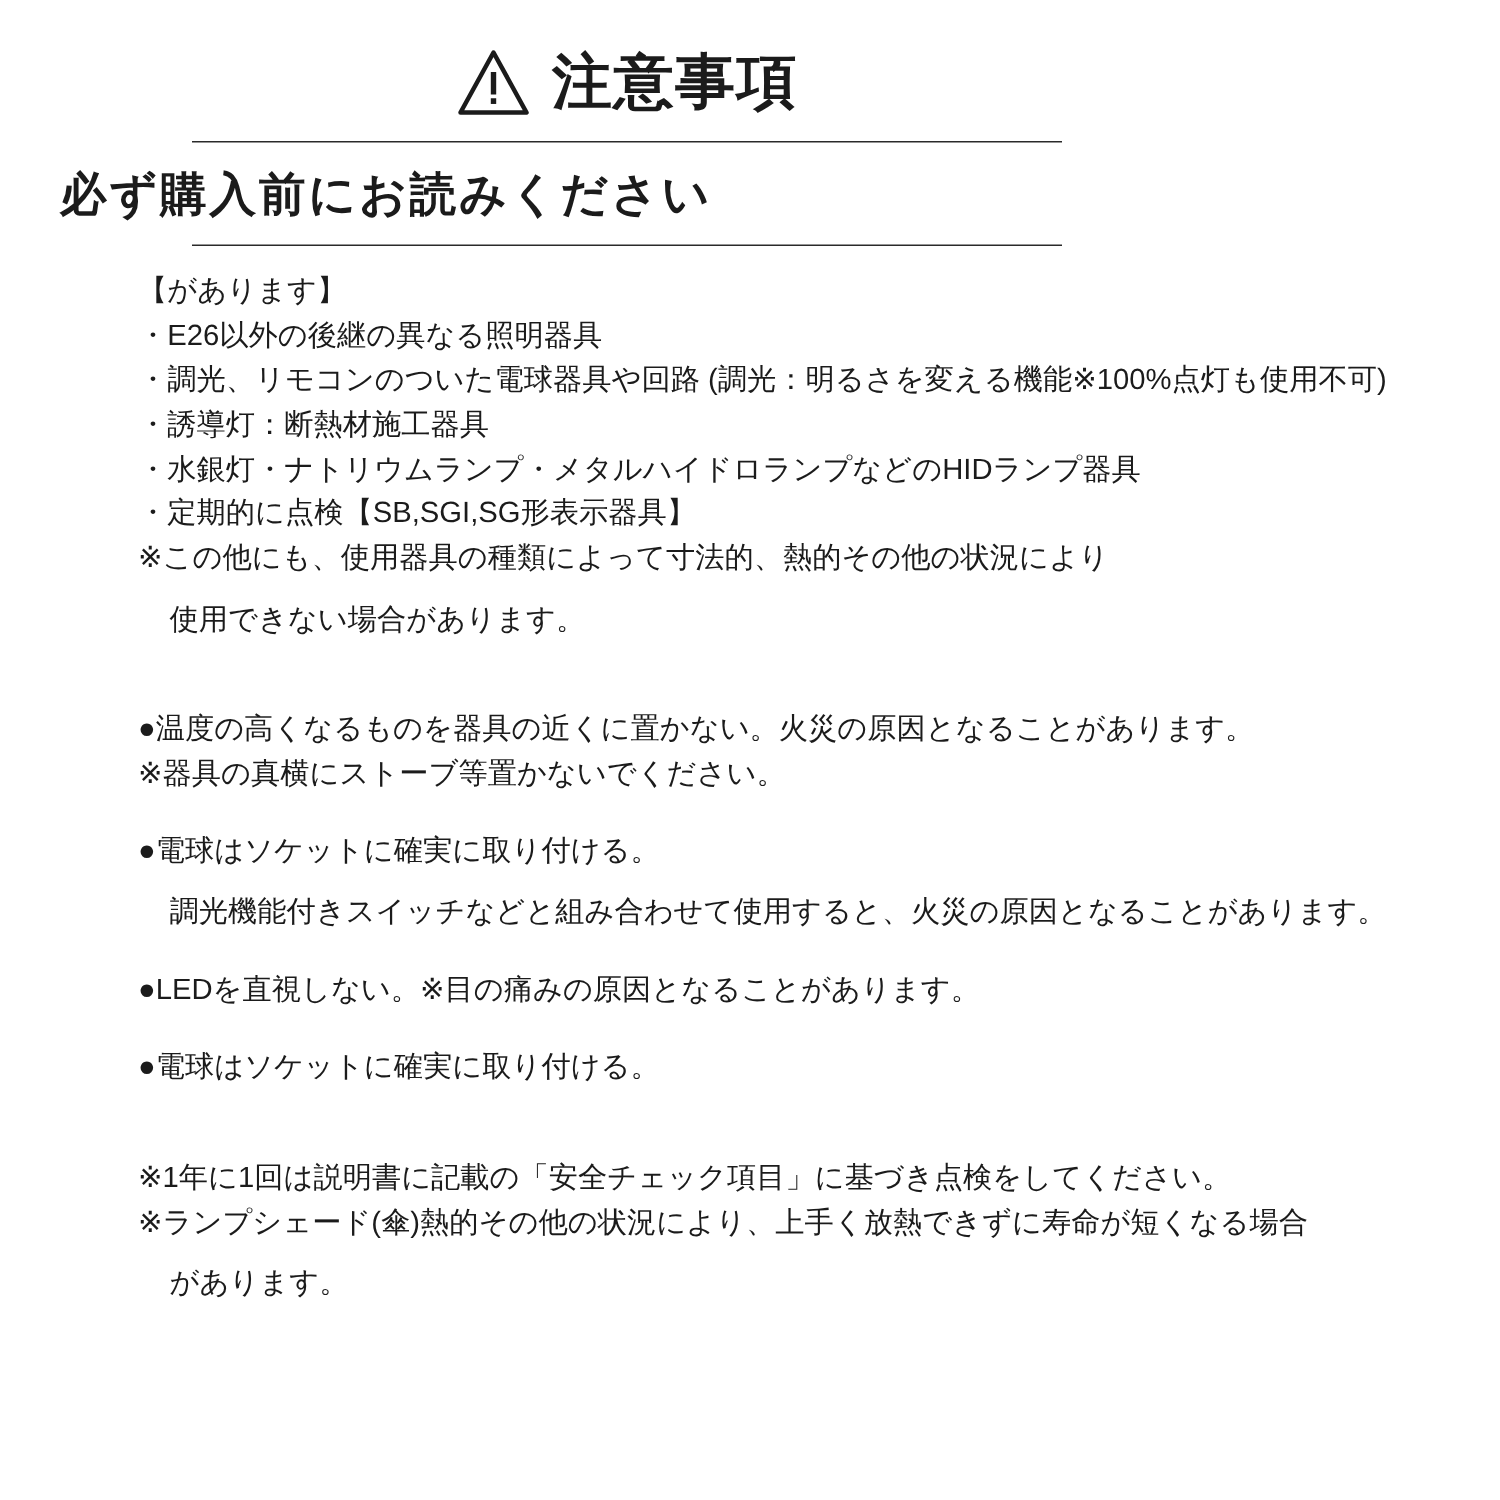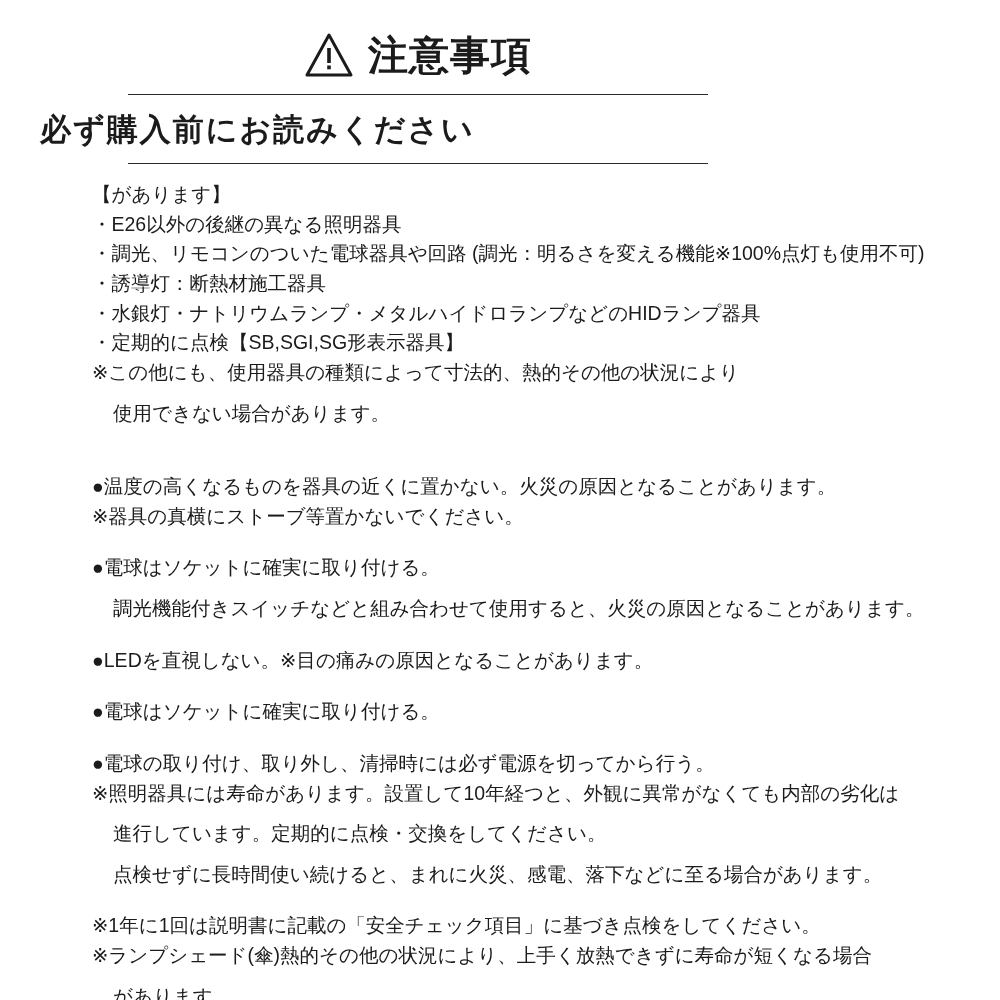--- a/index.html
+++ b/index.html
@@ -122,26 +122,20 @@
         </div>
         <div class="gap"></div>
         <div class="blk">
           <div class="line">●LEDを直視しない。※目の痛みの原因となることがあります。</div>
         </div>
         <div class="gap"></div>
         <div class="blk">
           <div class="line">●電球はソケットに確実に取り付ける。</div>
         </div>
         <div class="gap"></div>
-        <div class="blk">
-          <div class="line">●電球の取り付け、取り外し、清掃時には必ず電源を切ってから行う。</div>
-          <div class="line">※照明器具には寿命があります。設置して10年経つと、外観に異常がなくても内部の劣化は</div>
-          <div class="line ind1">進行しています。定期的に点検・交換をしてください。</div>
-          <div class="line ind1">点検せずに長時間使い続けると、まれに火災、感電、落下などに至る場合があります。</div>
-        </div>
         <div class="gap"></div>
         <div class="blk">
           <div class="line">※1年に1回は説明書に記載の「安全チェック項目」に基づき点検をしてください。</div>
           <div class="line">※ランプシェード(傘)熱的その他の状況により、上手く放熱できずに寿命が短くなる場合</div>
           <div class="line ind1">があります。</div>
         </div>
       </div>
   </div>
 
 </div>

